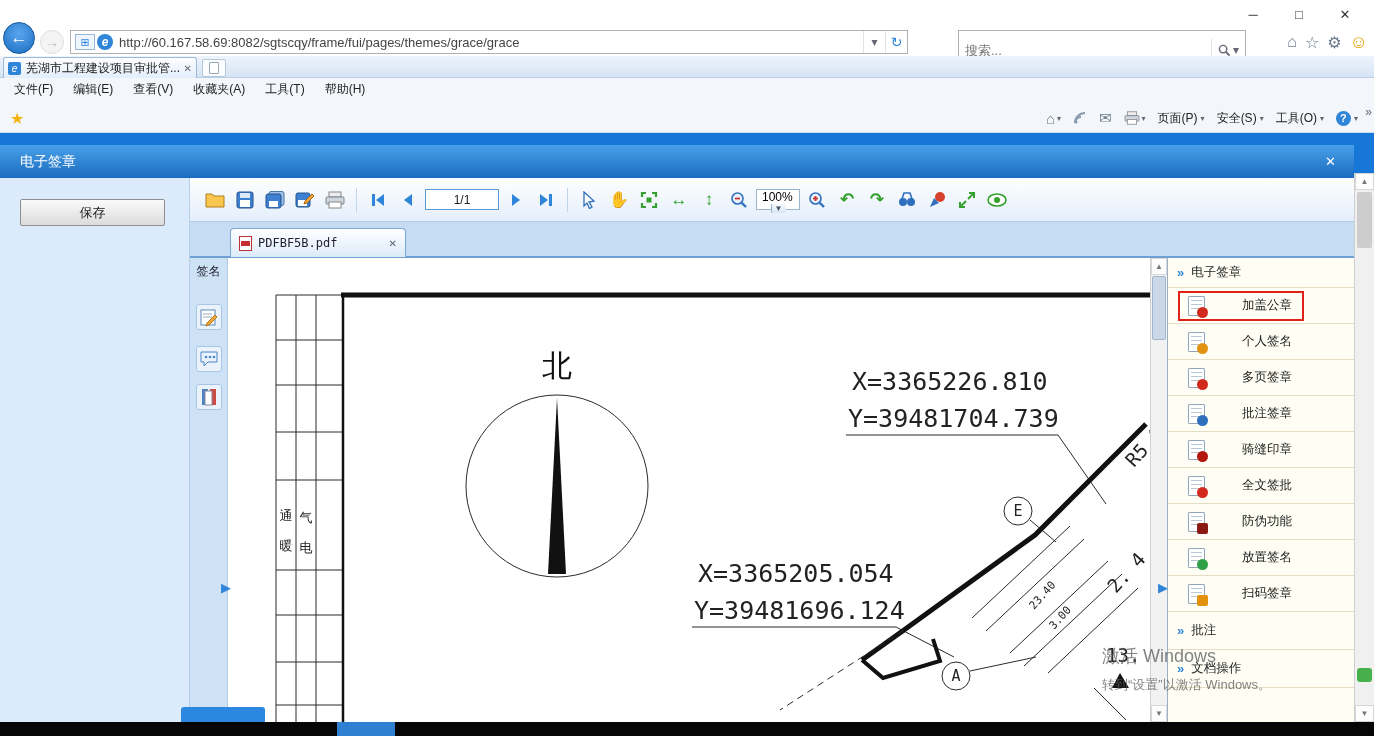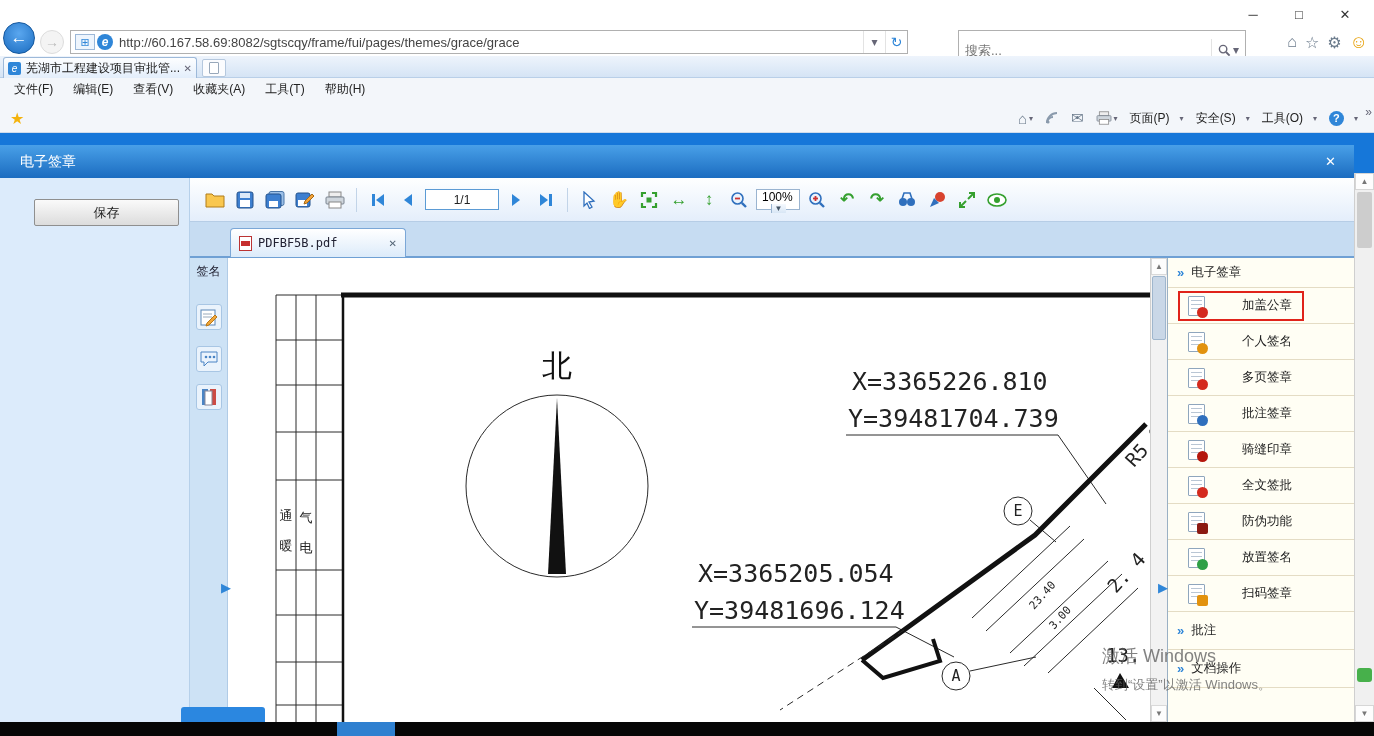--- a/index.html
+++ b/index.html
@@ -58,21 +58,21 @@
   .menubar { position:absolute; top:78px; left:0; right:0; height:25px; background:#f3f6fa;
     display:flex; align-items:flex-start; padding-left:4px; }
   .menu-item { padding:3px 10px; font-size:12px; color:#222; }
 
   .favbar { position:absolute; top:103px; left:0; right:0; height:30px; background:#f3f6fa;
     border-bottom:1px solid #cfdcec; }
   .fav-star { position:absolute; left:10px; top:6px; color:#f4b30d; font-size:16px; }
   .fav-right { position:absolute; right:16px; top:0; height:30px; display:flex; align-items:center; gap:12px; }
   .fav-ico { color:#6b7b8c; font-size:15px; display:flex; align-items:center; gap:2px; }
   .fav-dd { font-size:8px; color:#667; }
-  .fav-txtbtn { display:flex; align-items:center; gap:10px; font-size:12px; color:#222; }
+  .fav-txtbtn { display:flex; align-items:center; gap:3px; font-size:12px; color:#222; }
   .help-circ { width:15px; height:15px; border-radius:50%; background:#2f86d8; color:#fff; font-size:11px;
     font-weight:bold; display:flex; align-items:center; justify-content:center; }
   .fav-more { position:absolute; right:2px; top:2px; color:#667; font-size:12px; }
 
   
   .page { position:absolute; top:133px; left:0; right:0; bottom:14px; background:#1677d9; }
 
   .bscroll { position:absolute; right:0; top:40px; bottom:0; width:20px; background:#f0f0f0;
     border-left:1px solid #cfcfcf; }
   .bscroll .arr { position:absolute; left:0; width:19px; height:17px; display:flex; align-items:center;
@@ -87,21 +87,21 @@
     background:linear-gradient(#49a0e8,#1b6cc0); display:flex; align-items:center;
     padding:0 18px 0 20px; color:#fff; }
   .dlg-title-text { font-size:14px; flex:1; }
   .dlg-close { color:#fff; font-size:13px; }
   .dlg-body { position:absolute; top:33px; left:0; right:0; bottom:0; background:#d8e9f9; }
 
   .sidebar { position:absolute; left:0; top:0; width:190px; bottom:0; background:#dcebfb;
     border-right:1px solid #b6d0ea; }
   .save-btn { position:absolute; left:20px; top:21px; width:145px; height:27px;
     background:linear-gradient(#fafafa,#dcdcdc); border:1px solid #8f8f8f; border-radius:2px;
-    font-size:13px; color:#222; font-family:inherit;margin-left:14px; }
+    font-size:13px; color:#222; font-family:inherit; }
 
   .viewer { position:absolute; left:190px; top:0; right:0; bottom:0; }
   .vtoolbar { position:absolute; top:0; left:0; right:0; height:44px;
     background:linear-gradient(#feffff,#e4eefb); border-bottom:1px solid #b6cde6;
     display:flex; align-items:center; padding-left:12px; gap:4px; }
   .tbtn { width:26px; height:26px; display:flex; align-items:center; justify-content:center; border-radius:3px; }
   .tsep { width:1px; height:24px; background:#c2d4e8; margin:0 4px; }
   .glyph-green { color:#35a02f; font-size:17px; font-weight:bold; }
   .glyph-hand { color:#c9a227; font-size:16px; }
   .page-input { width:74px; height:21px; border:1px solid #5b9bd5; text-align:center; font-size:12px;

